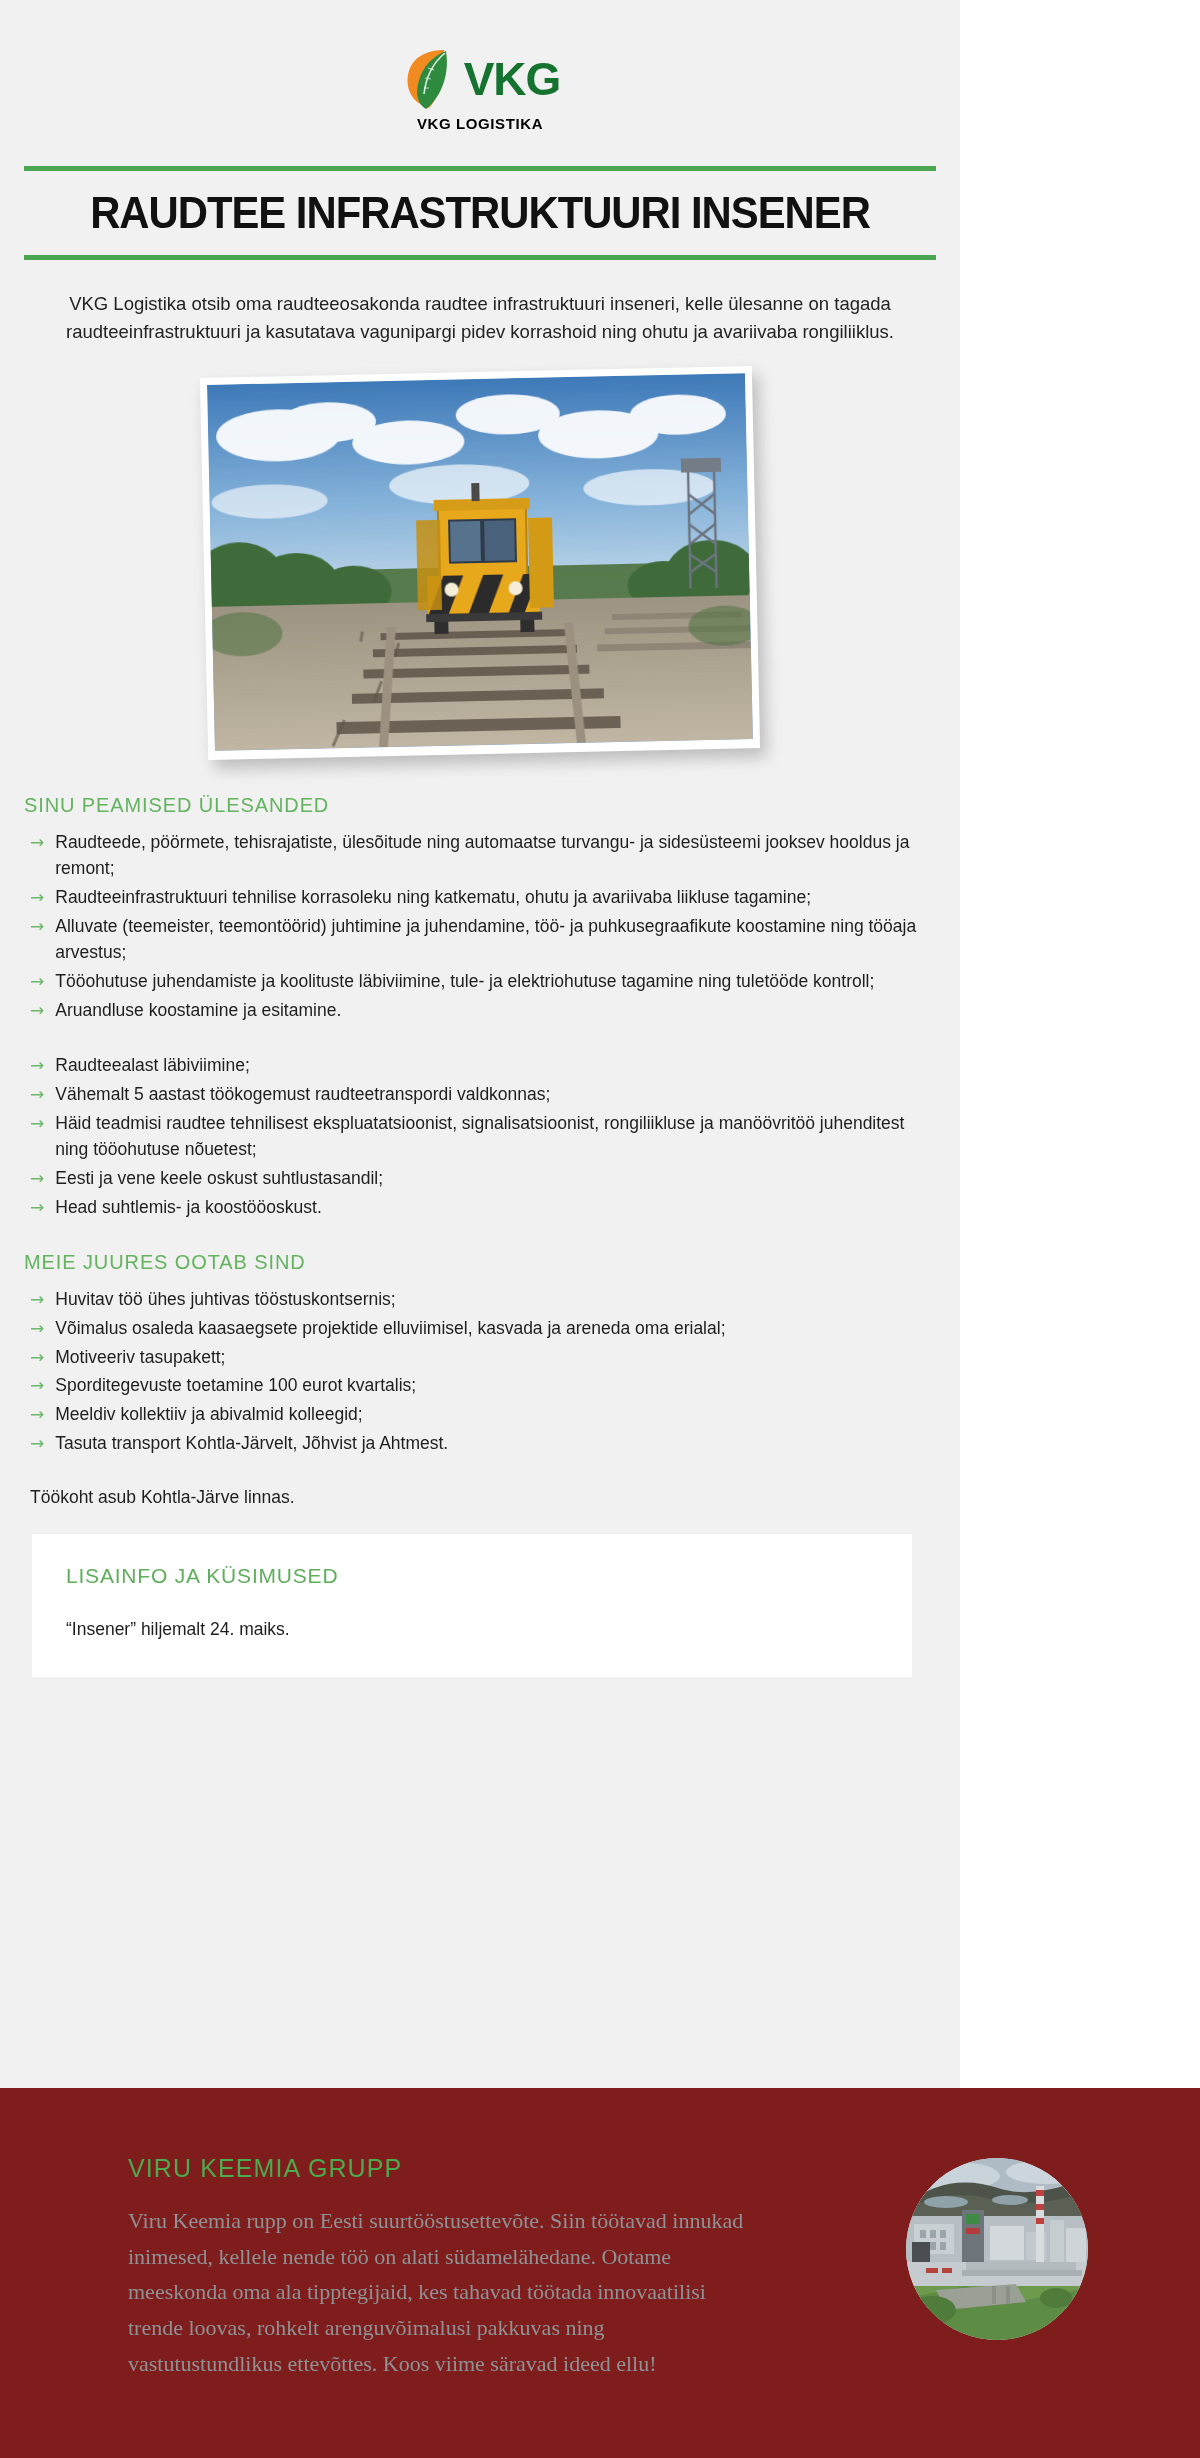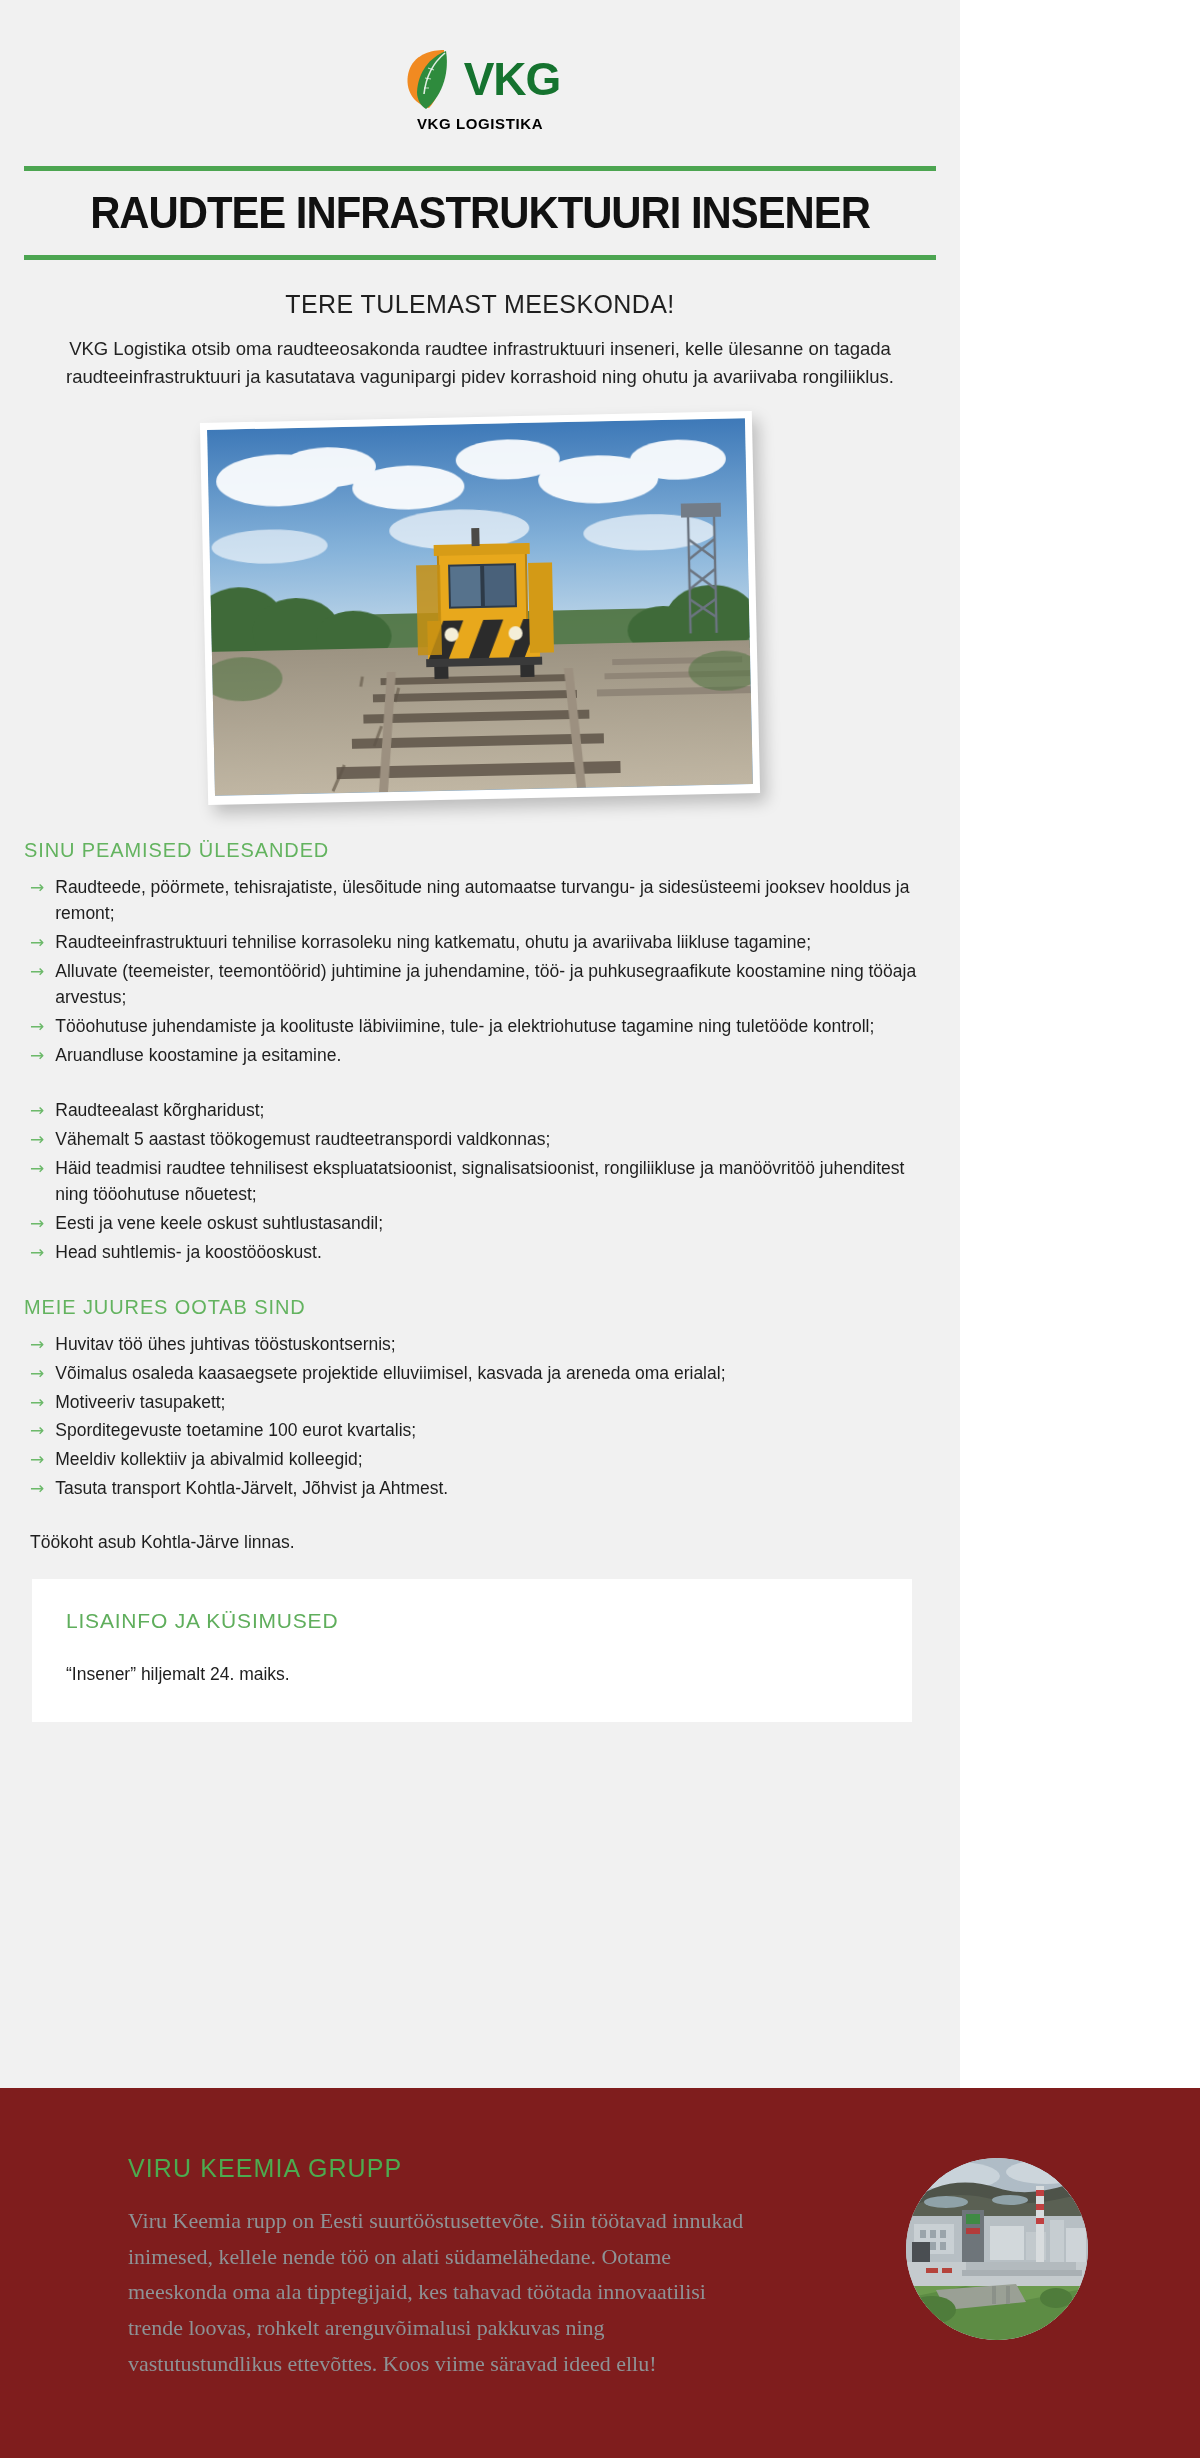--- a/index.html
+++ b/index.html
@@ -238,21 +238,20 @@
     <div class="logo-sub">VKG LOGISTIKA</div>
   </div>
 
   <div class="title-block">
     <div class="rule"></div>
     <h1 class="job-title">RAUDTEE INFRASTRUKTUURI INSENER</h1>
     <div class="rule"></div>
   </div>
 
   <div class="intro">
-    <div class="intro-head">TERE TULEMAST MEESKONDA!</div>
     <p class="intro-body">VKG Logistika otsib oma raudteeosakonda raudtee infrastruktuuri inseneri, kelle ülesanne on tagada raudteeinfrastruktuuri ja kasutatava vagunipargi pidev korrashoid ning ohutu ja avariivaba rongiliiklus.</p>
   </div>
 
   <div class="photo-wrap">
     <div class="photo-card">
       <div class="photo-inner">
         <svg viewBox="0 0 538 366" width="100%" height="100%" preserveAspectRatio="none">
           <defs>
             <linearGradient id="sky" x1="0" y1="0" x2="0" y2="1">
               <stop offset="0" stop-color="#3E79B8"></stop>
@@ -365,21 +364,21 @@
             <span class="arrow">→</span>
             <span class="li-text">Aruandluse koostamine ja esitamine.</span>
           </li>
       </ul>
     </div>
 
     <div>
       <ul class="bullets">
         <li>
             <span class="arrow">→</span>
-            <span class="li-text">Raudteealast kõrgharidust;</span>
+            <span class="li-text">Raudteealast läbiviimine;</span>
           </li>
         <li>
             <span class="arrow">→</span>
             <span class="li-text">Vähemalt 5 aastast töökogemust raudteetranspordi valdkonnas;</span>
           </li>
         <li>
             <span class="arrow">→</span>
             <span class="li-text">Häid teadmisi raudtee tehnilisest ekspluatatsioonist, signalisatsioonist, rongiliikluse ja manöövritöö juhenditest ning tööohutuse nõuetest;</span>
           </li>
         <li>

